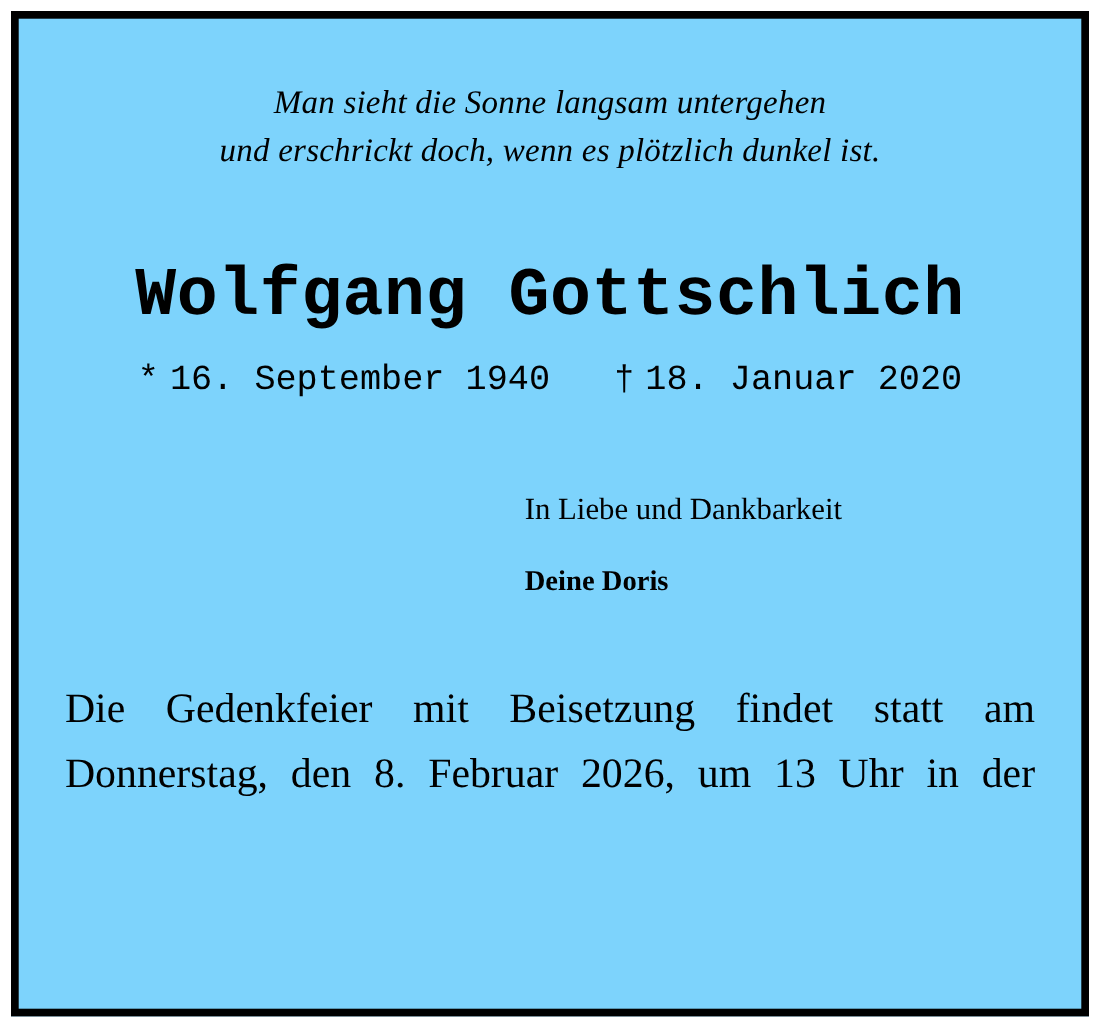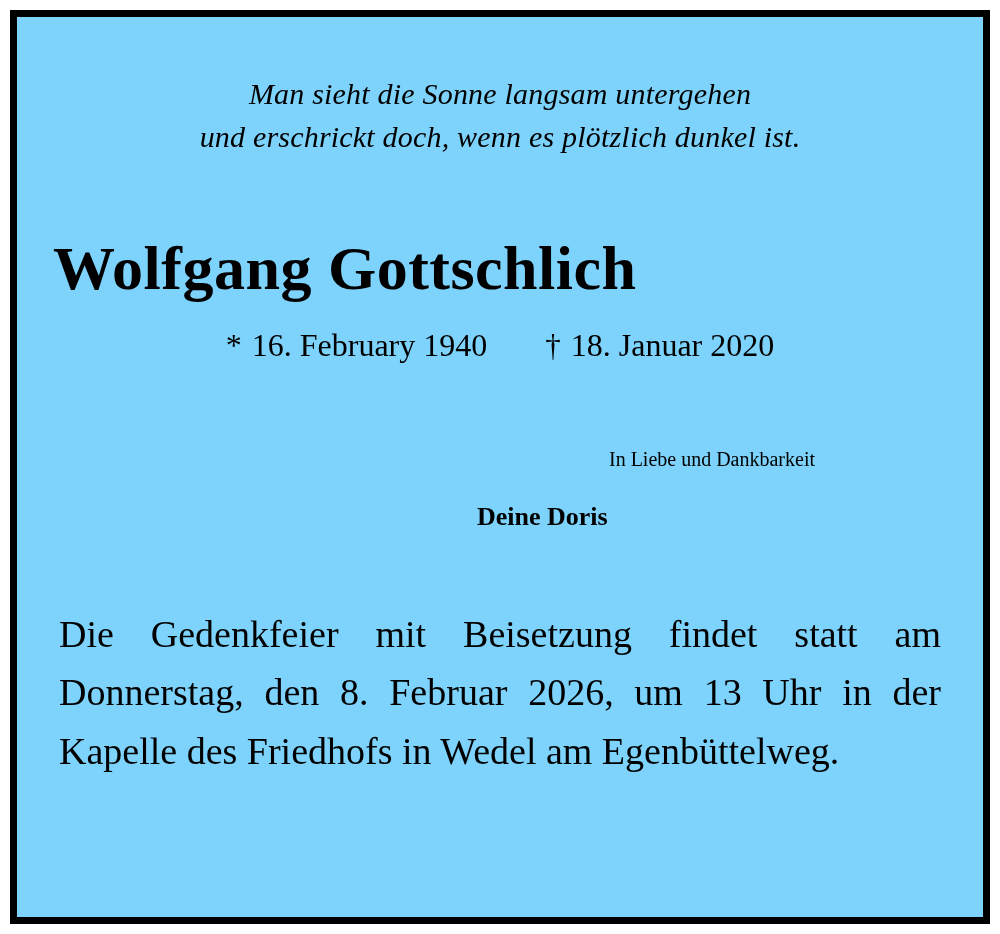--- a/index.html
+++ b/index.html
@@ -42,22 +42,23 @@
     margin-top: 26px;
     letter-spacing: 0.2px;
   }
   .motto .line {
     display: block;
     white-space: nowrap;
   }
 
   
   .name-block {
-    text-align: left;
+    text-align: center;
     margin-top: 78px;
+    font-family: Liberation Mono, monospace;
   }
   .deceased-name {
     font-size: 62px;
     line-height: 1.05;
     font-weight: 700;
     letter-spacing: 0.5px;
     white-space: nowrap;
   }
 
   
@@ -83,24 +84,23 @@
     font-size: 31px;
   }
 
   
   .dedication {
     margin-top: 82px;
     padding-left: 424px;
     text-align: left;
   }
   .dedication-intro {
-    font-size: 20px;
+    font-size: 28px;
     line-height: 1.3;
     white-space: nowrap;
-    text-align: center;
   }
   .mourners {
     margin-top: 22px;
   }
   .mourner {
     font-size: 26px;
     font-weight: 700;
     line-height: 1.78;
     white-space: nowrap;
   }
@@ -132,36 +132,35 @@
       <span class="line">Man sieht die Sonne langsam untergehen</span>
       <span class="line">und erschrickt doch, wenn es plötzlich dunkel ist.</span>
     </div>
 
     <div class="name-block">
       <div class="deceased-name">Wolfgang Gottschlich</div>
 
       <div class="dates-row">
         <span class="date-item">
           <span class="symbol star">*</span>
-          <span>16. February 1940</span>
+          <span>16. September 1940</span>
         </span>
         <span class="date-item">
           <span class="symbol cross">†</span>
           <span>18. Januar 2020</span>
         </span>
       </div>
     </div>
 
     <div class="dedication">
       <div class="dedication-intro">In Liebe und Dankbarkeit</div>
       <div class="mourners">
         <div class="mourner">Deine Doris</div>
       </div>
     </div>
 
     <div class="service-info">
       <span class="line justified">Die Gedenkfeier mit Beisetzung findet statt am</span>
       <span class="line justified">Donnerstag, den 8. Februar 2026, um 13 Uhr in der</span>
-      <span class="line">Kapelle des Friedhofs in Wedel am Egenbüttelweg.</span>
     </div>
 
   </div>
 </div>
 
 </body></html>

